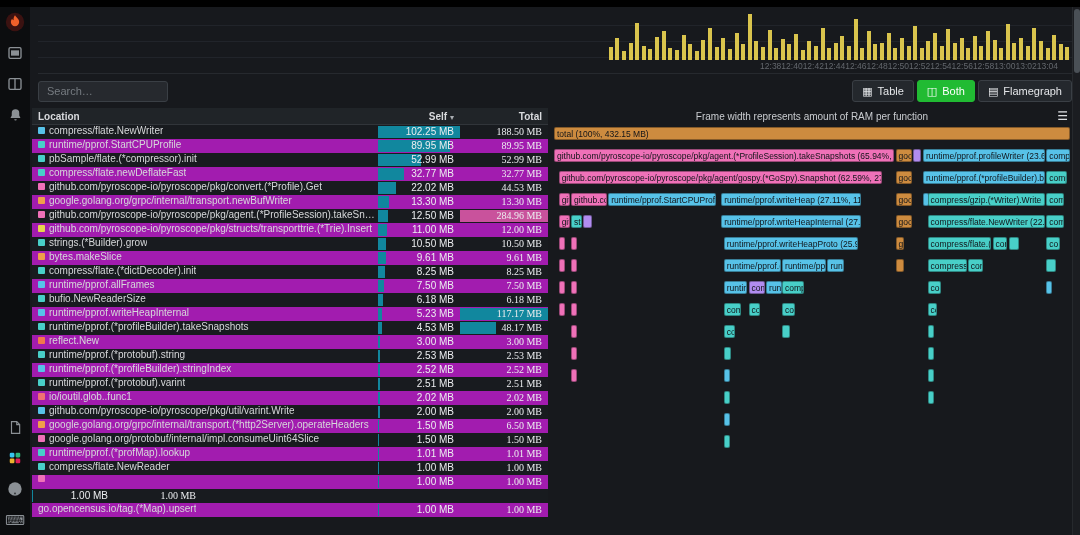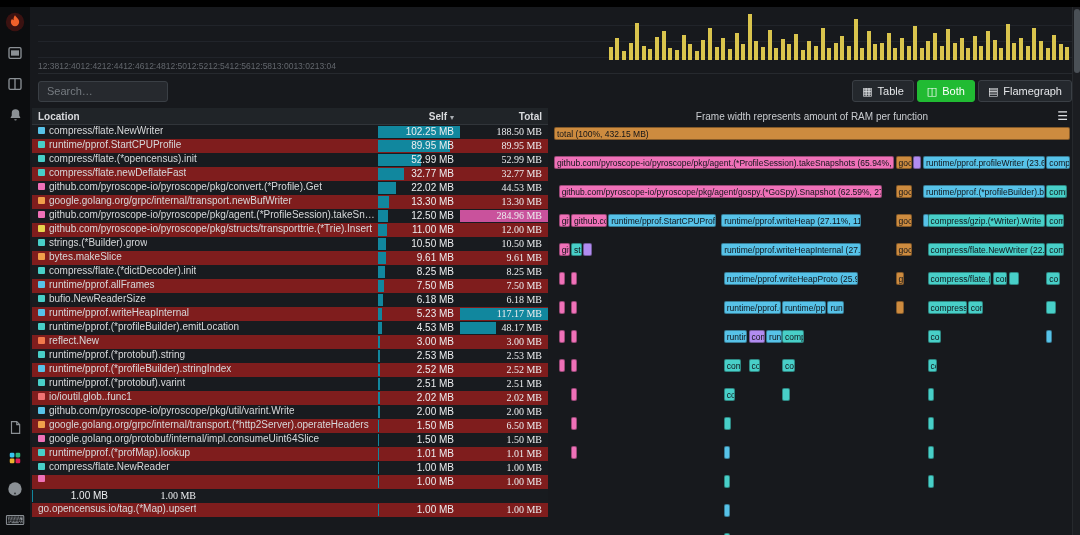--- a/index.html
+++ b/index.html
@@ -26,21 +26,21 @@
     border-radius:3px; height:22px; padding:0 8px; font-size:11px; color:#dfe2e5; cursor:pointer; }
   .tb-btn .ic { font-size:12px; line-height:1; }
   
   .timeline { height:64px; margin:3px 8px 0 8px; position:relative; flex:none;
     background:
       repeating-linear-gradient(to top, transparent 0 15px, #21242a 15px 16px);
     border-bottom:1px solid #26292e; cursor:crosshair; }
   .tl-bars { position:absolute; left:0; right:0; top:2px; bottom:13px; }
   .tl-bar { position:absolute; bottom:0; width:4px; }
   .tl-ticks { position:absolute; left:0; right:14px; bottom:0; height:12px;
-    display:flex; justify-content:flex-start; font-size:8.5px; color:#63676d; }
+    display:flex; justify-content:flex-end; font-size:8.5px; color:#63676d; }
   
   .toolbar { height:34px; display:flex; align-items:center; padding:0 8px; gap:8px; flex:none; }
   .search { width:130px; height:21px; background:#26292e; border:1px solid #3a3f45; border-radius:3px;
     color:#cfd2d6; font-size:11px; padding:0 8px; outline:none; }
   .search::placeholder { color:#767b81; }
   .views { margin-left:auto; display:flex; gap:3px; }
   .view-btn { display:flex; align-items:center; gap:5px; height:22px; padding:0 9px;
     background:#24282d; border:1px solid #3a3f45; border-radius:3px; font-size:11px;
     color:#e4e6e9; cursor:pointer; font-family:inherit; }
   .view-btn.active { background:#21bb33; border-color:#21bb33; color:#fff; }
@@ -50,37 +50,37 @@
   .table-panel { width:516px; flex:none; display:flex; flex-direction:column; overflow:hidden; }
   .thead { display:flex; height:17px; align-items:center; font-size:10px; font-weight:bold;
     color:#d8dadd; background:#202428; border-bottom:1px solid #31353a; flex:none; }
   .th-loc { flex:1; padding-left:6px; cursor:pointer; }
   .th-num { width:82px; text-align:right; padding-right:6px; cursor:pointer; flex:none; }
   .th-num.total { width:88px; }
   .th-num .sort { font-size:8px; color:#a9adb2; }
   .tbody { flex:1; overflow:hidden; }
   .trow { display:flex; height:14px; align-items:flex-start; font-size:10px; color:#d6d8da;
     background:#181b1f; cursor:pointer; }
-  .trow.alt { background:#7f1d1d; }
+  .trow.alt { background:#a21caf; }
   .tc-name { flex:1; display:flex; align-items:center; gap:4px; padding-left:6px;
     overflow:hidden; white-space:nowrap; }
   .tc-name .nm { overflow:hidden; text-overflow:ellipsis; }
   .dot { width:7px; height:7px; flex:none; border-radius:1px; }
   .tc-num { width:82px; flex:none; position:relative; text-align:right; line-height:14px; padding-right:6px; }
   .tc-num.total { width:88px;font-family:Liberation Serif, serif; }
   .tc-num .bar { position:absolute; left:0; top:1px; bottom:1px; }
   .tc-num .val { position:relative; color:#eceef0; }
   
   .flame-panel { flex:1; min-width:0; display:flex; flex-direction:column; overflow:hidden; }
   .fhead { height:17px; position:relative; text-align:center; font-size:10px; color:#c9ccd0;
     line-height:17px; flex:none; }
   .fmenu { position:absolute; right:2px; top:0; font-size:12px; color:#dadde0; cursor:pointer;
     background:none; border:none; line-height:17px; }
   .frows { flex:1; position:relative; margin-top:2px; }
-  .frow { position:relative; height:28px; margin-bottom:1px;padding-left:45px; }
+  .frow { position:relative; height:21px; margin-bottom:1px;padding-left:45px; }
   .fseg { position:absolute; top:0; height:13px; line-height:12px; font-size:8.5px; color:#111419;
     overflow:hidden; white-space:nowrap; padding:0 2px; border-radius:2px;
     border:1px solid rgba(0,0,0,.35); cursor:pointer; }
   
   .scrollbar { position:absolute; right:0; top:7px; bottom:0; width:8px; background:#1b1d21;
     border-left:1px solid #26292d; z-index:9; }
   .scroll-thumb { position:absolute; top:2px; left:1px; width:6px; height:64px; background:#4a5056;
     border-radius:3px; cursor:grab; }
 </style>
 </head>
@@ -272,21 +272,21 @@
               <div class="tc-name">
                 <span class="dot" style="background: rgb(72, 207, 200);"></span>
                 <span class="nm">runtime/pprof.StartCPUProfile</span>
               </div>
               <div class="tc-num"><span class="bar" style="width: 88%; background: rgb(17, 135, 158);"></span><span class="val">89.95 MB</span></div>
               <div class="tc-num total"><span class="val">89.95 MB</span></div>
             </div>
             <div class="trow">
               <div class="tc-name">
                 <span class="dot" style="background: rgb(72, 207, 200);"></span>
-                <span class="nm">compress/flate.(*opencensus).init</span>
+                <span class="nm">pbSample/flate.(*compressor).init</span>
               </div>
               <div class="tc-num"><span class="bar" style="width: 52%; background: rgb(17, 135, 158);"></span><span class="val">52.99 MB</span></div>
               <div class="tc-num total"><span class="val">52.99 MB</span></div>
             </div>
             <div class="trow alt">
               <div class="tc-name">
                 <span class="dot" style="background: rgb(72, 207, 200);"></span>
                 <span class="nm">compress/flate.newDeflateFast</span>
               </div>
               <div class="tc-num"><span class="bar" style="width: 32%; background: rgb(17, 135, 158);"></span><span class="val">32.77 MB</span></div>
@@ -368,21 +368,21 @@
               <div class="tc-name">
                 <span class="dot" style="background: rgb(87, 194, 232);"></span>
                 <span class="nm">runtime/pprof.writeHeapInternal</span>
               </div>
               <div class="tc-num"><span class="bar" style="width: 5.1%; background: rgb(17, 135, 158);"></span><span class="val">5.23 MB</span></div>
               <div class="tc-num total"><span class="bar" style="width: 100%; background: rgb(17, 135, 158);"></span><span class="val">117.17 MB</span></div>
             </div>
             <div class="trow">
               <div class="tc-name">
                 <span class="dot" style="background: rgb(72, 207, 200);"></span>
-                <span class="nm">runtime/pprof.(*profileBuilder).emitLocation</span>
+                <span class="nm">runtime/pprof.(*profileBuilder).takeSnapshots</span>
               </div>
               <div class="tc-num"><span class="bar" style="width: 4.4%; background: rgb(17, 135, 158);"></span><span class="val">4.53 MB</span></div>
               <div class="tc-num total"><span class="bar" style="width: 41%; background: rgb(17, 135, 158);"></span><span class="val">48.17 MB</span></div>
             </div>
             <div class="trow alt">
               <div class="tc-name">
                 <span class="dot" style="background: rgb(242, 120, 75);"></span>
                 <span class="nm">reflect.New</span>
               </div>
               <div class="tc-num"><span class="bar" style="width: 2.9%; background: rgb(17, 135, 158);"></span><span class="val">3.00 MB</span></div>

